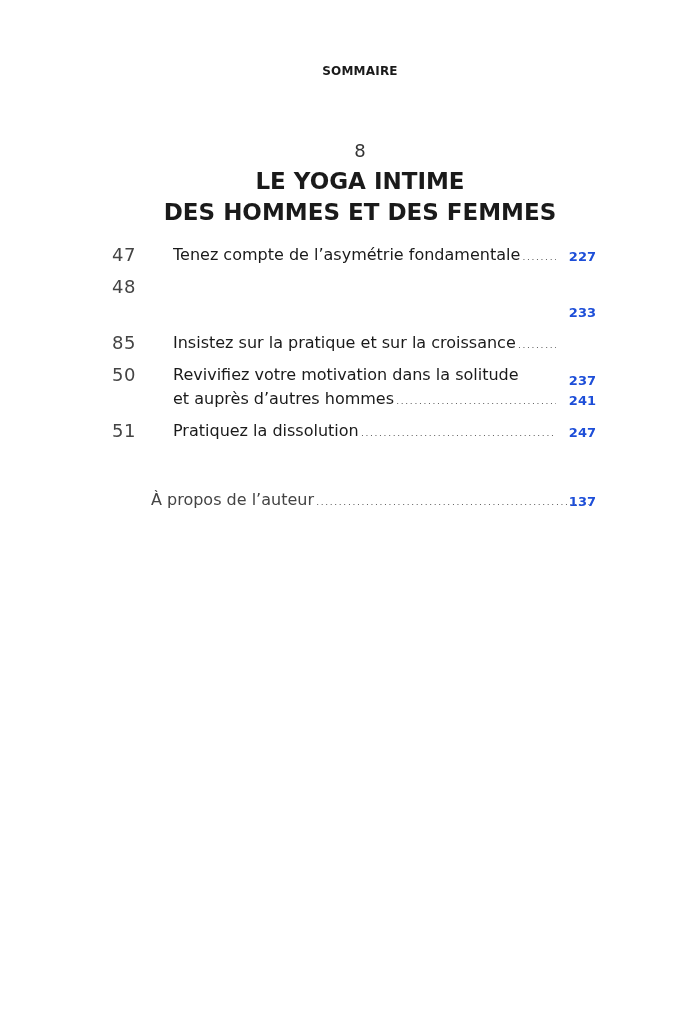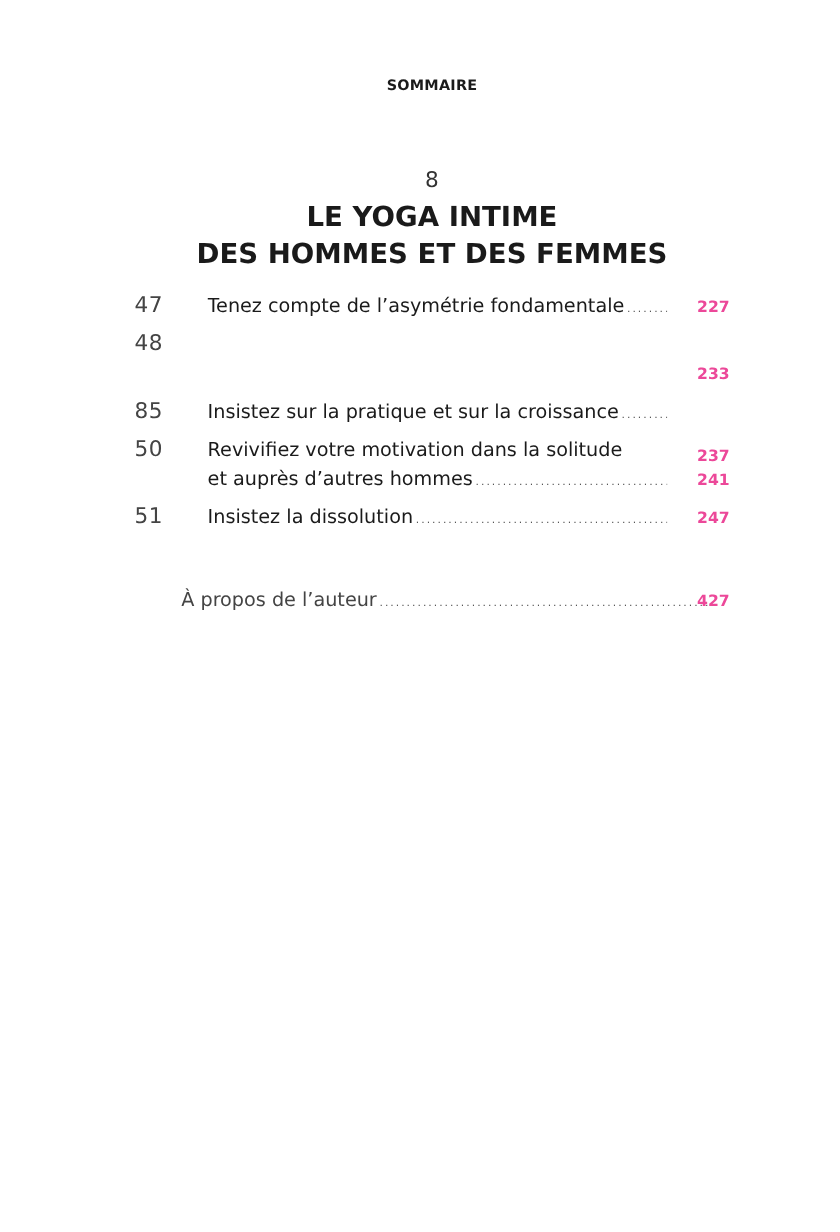--- a/index.html
+++ b/index.html
@@ -79,24 +79,24 @@
     }
     .toc-line.leader::after {
       content: " . . . . . . . . . . . . . . . . . . . . . . . . . . . . . . . . . . . . . . . . . . . . . . . . . . . . . . . . . . . . . . . . . . . . . . . . . . . . .";
       font-size: 9px;
       letter-spacing: -0.6px;
       color: #555;
       white-space: nowrap;
     }
     .toc-page {
       position: absolute;
-      right: 0;
+      right: 12px;
       font-size: 13px;
       font-weight: bold;
-      color: #ec4899;
+      color: #1d4ed8;
     }
     .about {
       position: absolute;
       left: 112px;
       top: 488px;
       width: 496px;
       font-size: 16px;
       line-height: 24px;
       color: #444;
     }
@@ -141,23 +141,23 @@
   <div class="toc-body">
     <span class="toc-line">Revivifiez votre motivation dans la solitude</span>
     <span class="toc-line leader">et auprès d’autres hommes</span>
   </div>
   <span class="toc-page" style="top:26px;">241</span>
 </div>
 
 <div class="toc-entry" style="top:419px;">
   <span class="toc-num">51</span>
   <div class="toc-body">
-    <span class="toc-line leader">Insistez la dissolution</span>
+    <span class="toc-line leader">Pratiquez la dissolution</span>
   </div>
   <span class="toc-page" style="top:2px;">247</span>
 </div>
 
 <div class="about">
   <div class="toc-body">
     <span class="toc-line leader">À propos de l’auteur</span>
   </div>
-  <span class="toc-page" style="top:2px;">427</span>
+  <span class="toc-page" style="top:2px;">137</span>
 </div>
 
 </body></html>

